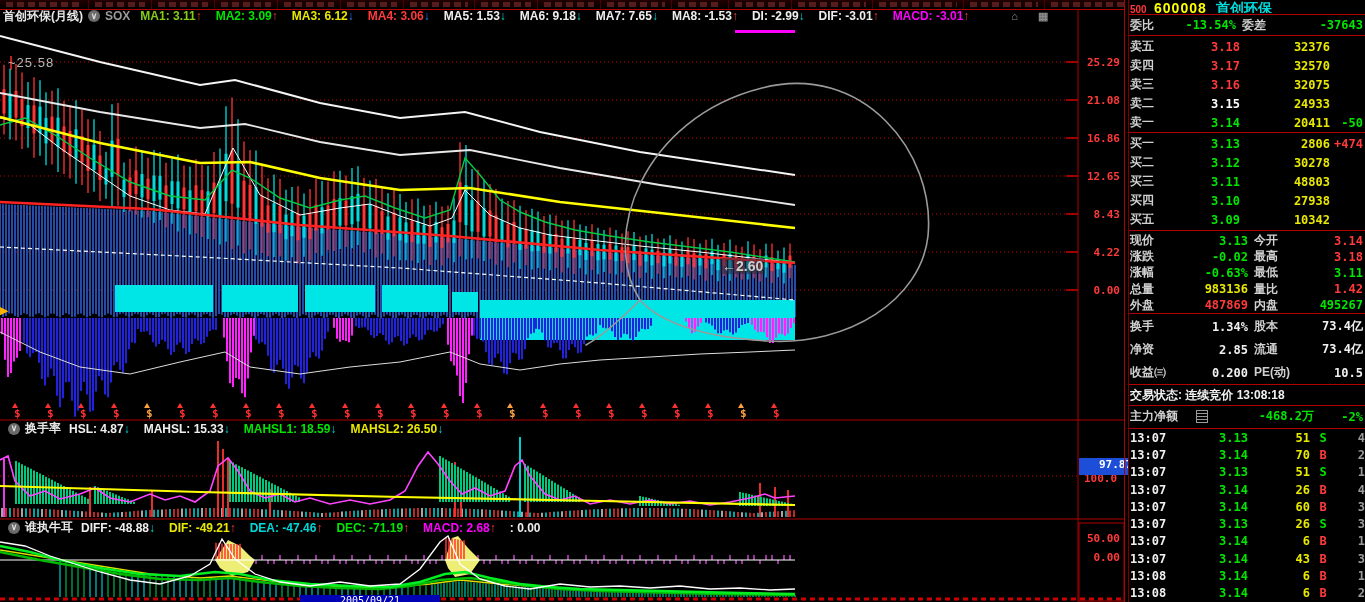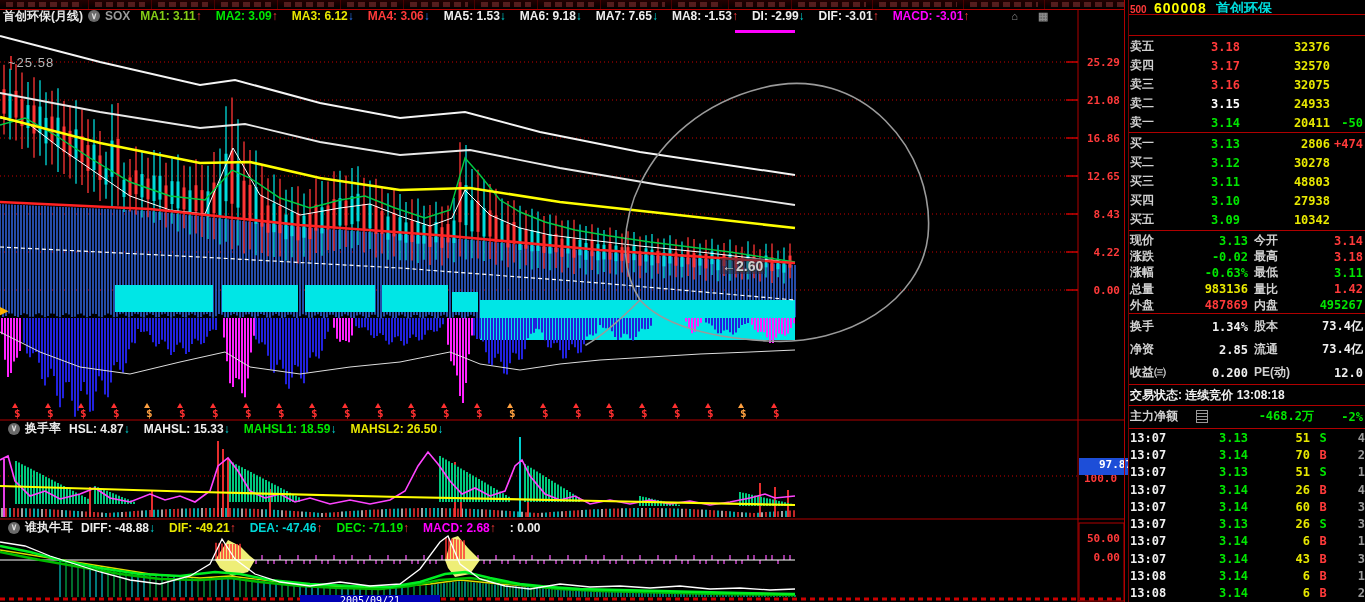--- a/index.html
+++ b/index.html
@@ -1894,20 +1894,26 @@
 
   <div id="panel-border-l"></div>
   <div id="panel-border-l2"></div>
   <div id="panel">
     <div id="stock-hdr">
       <span class="board">500</span>
       <span class="code">600008</span>
       <span class="sname">首创环保</span>
     </div>
     <div class="p-sep" style="top:14px;"></div>
+    <div class="wb-row">
+      <span>委比</span>
+      <span class="v num">-13.54%</span>
+      <span style="text-align:left;padding-left:6px;">委差</span>
+      <span class="v num">-37643</span>
+    </div>
     <div class="p-sep" style="top:35px;"></div>
     <div class="ob" id="asks" style="top:37px;">
         <div class="ob-row">
           <span>卖五</span>
           <span class="pr" style="color:#ff3a3a">3.18</span>
           <span class="vol">32376</span>
           <span class="ex" style="color:#00e600"></span>
         </div>
         <div class="ob-row">
           <span>卖四</span>
@@ -2011,21 +2017,21 @@
         <div class="info-row" style="height: 23px;">
           <span>净资</span>
           <span class="v" style="color:#f0f0f0">2.85</span>
           <span style="padding-left:6px;">流通</span>
           <span class="v" style="color:#f0f0f0">73.4亿</span>
         </div>
         <div class="info-row" style="height: 23px;">
           <span>收益㈢</span>
           <span class="v" style="color:#f0f0f0">0.200</span>
           <span style="padding-left:6px;">PE(动)</span>
-          <span class="v" style="color:#f0f0f0">12.0</span>
+          <span class="v" style="color:#f0f0f0">10.5</span>
         </div>
       </div>
     <div class="p-sep" style="top:384px;"></div>
     <div id="status-row">
       <span>交易状态:</span>
       <span>连续竞价 13:08:18</span>
     </div>
     <div class="p-sep" style="top:405px;"></div>
     <div id="zhuli-row">
       <span>主力净额</span>

